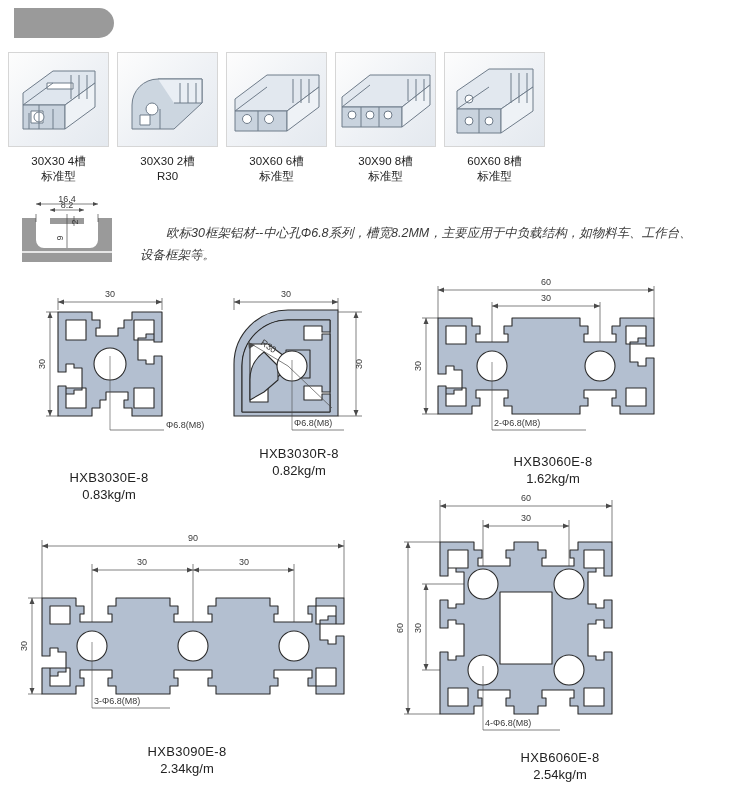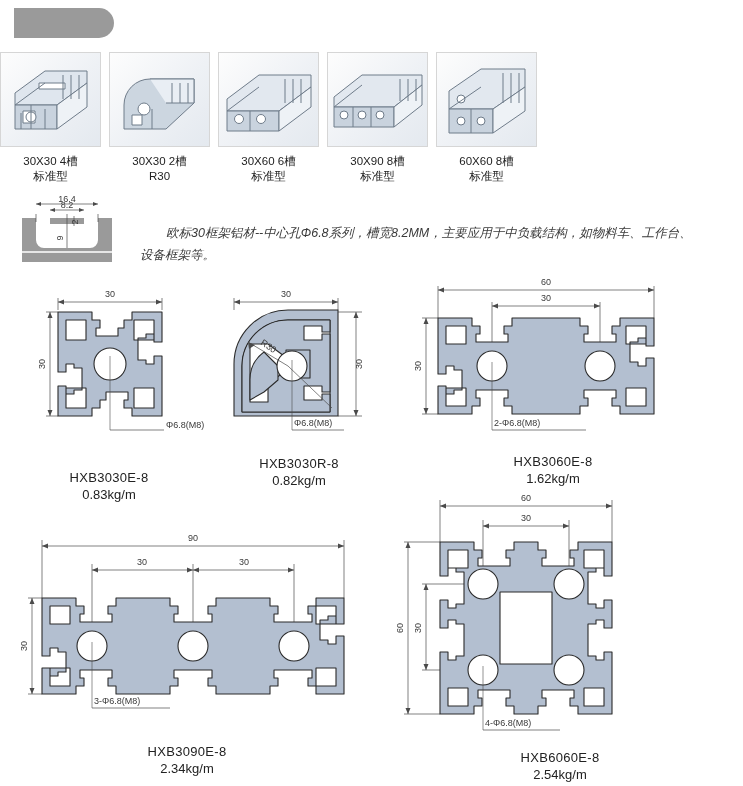--- a/index.html
+++ b/index.html
@@ -11,21 +11,21 @@
   
   .header{position:absolute;left:0;top:8px;height:30px;width:100%;}
   .header-tab{position:absolute;left:14px;top:0;width:100px;height:30px;
     background:#9a9a9a;border-radius:0 18px 18px 0;}
   .header-banner{position:absolute;left:57px;top:0;height:30px;
     background:#ec1c24;border-radius:2px;display:flex;align-items:center;
     padding:0 14px 0 12px;}
   .header-title{color:#ffffff;font-size:15.5px;font-weight:bold;
     letter-spacing:.5px;white-space:nowrap;line-height:30px;}
   
-  .thumbs{position:absolute;left:0;top:52px;width:735px;display:flex;gap:8px;}
+  .thumbs{position:absolute;left:8px;top:52px;width:735px;display:flex;gap:8px;}
   .thumb-cell{width:101px;}
   .thumb-box{width:99px;height:93px;border:1px solid #d6d6d6;
     background:linear-gradient(135deg,#fdfdfd 0%,#eef1f5 55%,#e4e9ef 100%);
     position:relative;overflow:hidden;}
   .thumb-cap{margin-top:7px;text-align:center;font-size:11.5px;color:#222;
     line-height:15px;}
   .thumb-cap div{white-space:nowrap;}
   
   .groove{position:absolute;left:22px;top:196px;width:90px;height:66px;}
   .desc{position:absolute;left:140px;top:222px;width:600px;font-size:12.5px;
@@ -271,21 +271,21 @@
     <g class="dim">
       <path d="M44,62 L84,86" stroke="#4a4a4a"></path>
       <path d="M84,86 L128,128" stroke="#4a4a4a"></path>
       <path d="M44,62 l1,7 l6,-4 z" fill="#4a4a4a" stroke="none"></path>
     </g>
     <text class="dimtxt" x="56" y="64" transform="rotate(34 56 64)">R30</text>
     <line class="ctr" x1="88" y1="80" x2="88" y2="150"></line>
     <line class="dim" x1="88" y1="150" x2="140" y2="150"></line>
     <text class="dimtxt" x="90" y="146" text-anchor="start">Φ6.8(M8)</text>
   </svg>
-  <div class="dwg-cap" style="width:190px;margin-top:10px;">
+  <div class="dwg-cap" style="width:190px;margin-top:0;">
     <div class="code">HXB3030R-8</div>
     <div>0.82kg/m</div>
   </div>
 </div>
 
 <div class="dwg" style="left:398px;top:280px;">
   <svg width="310" height="165" viewBox="0 0 310 165">
     <g class="dim">
       <line x1="40" y1="38" x2="40" y2="6"></line>
         <line x1="256" y1="38" x2="256" y2="6"></line>

